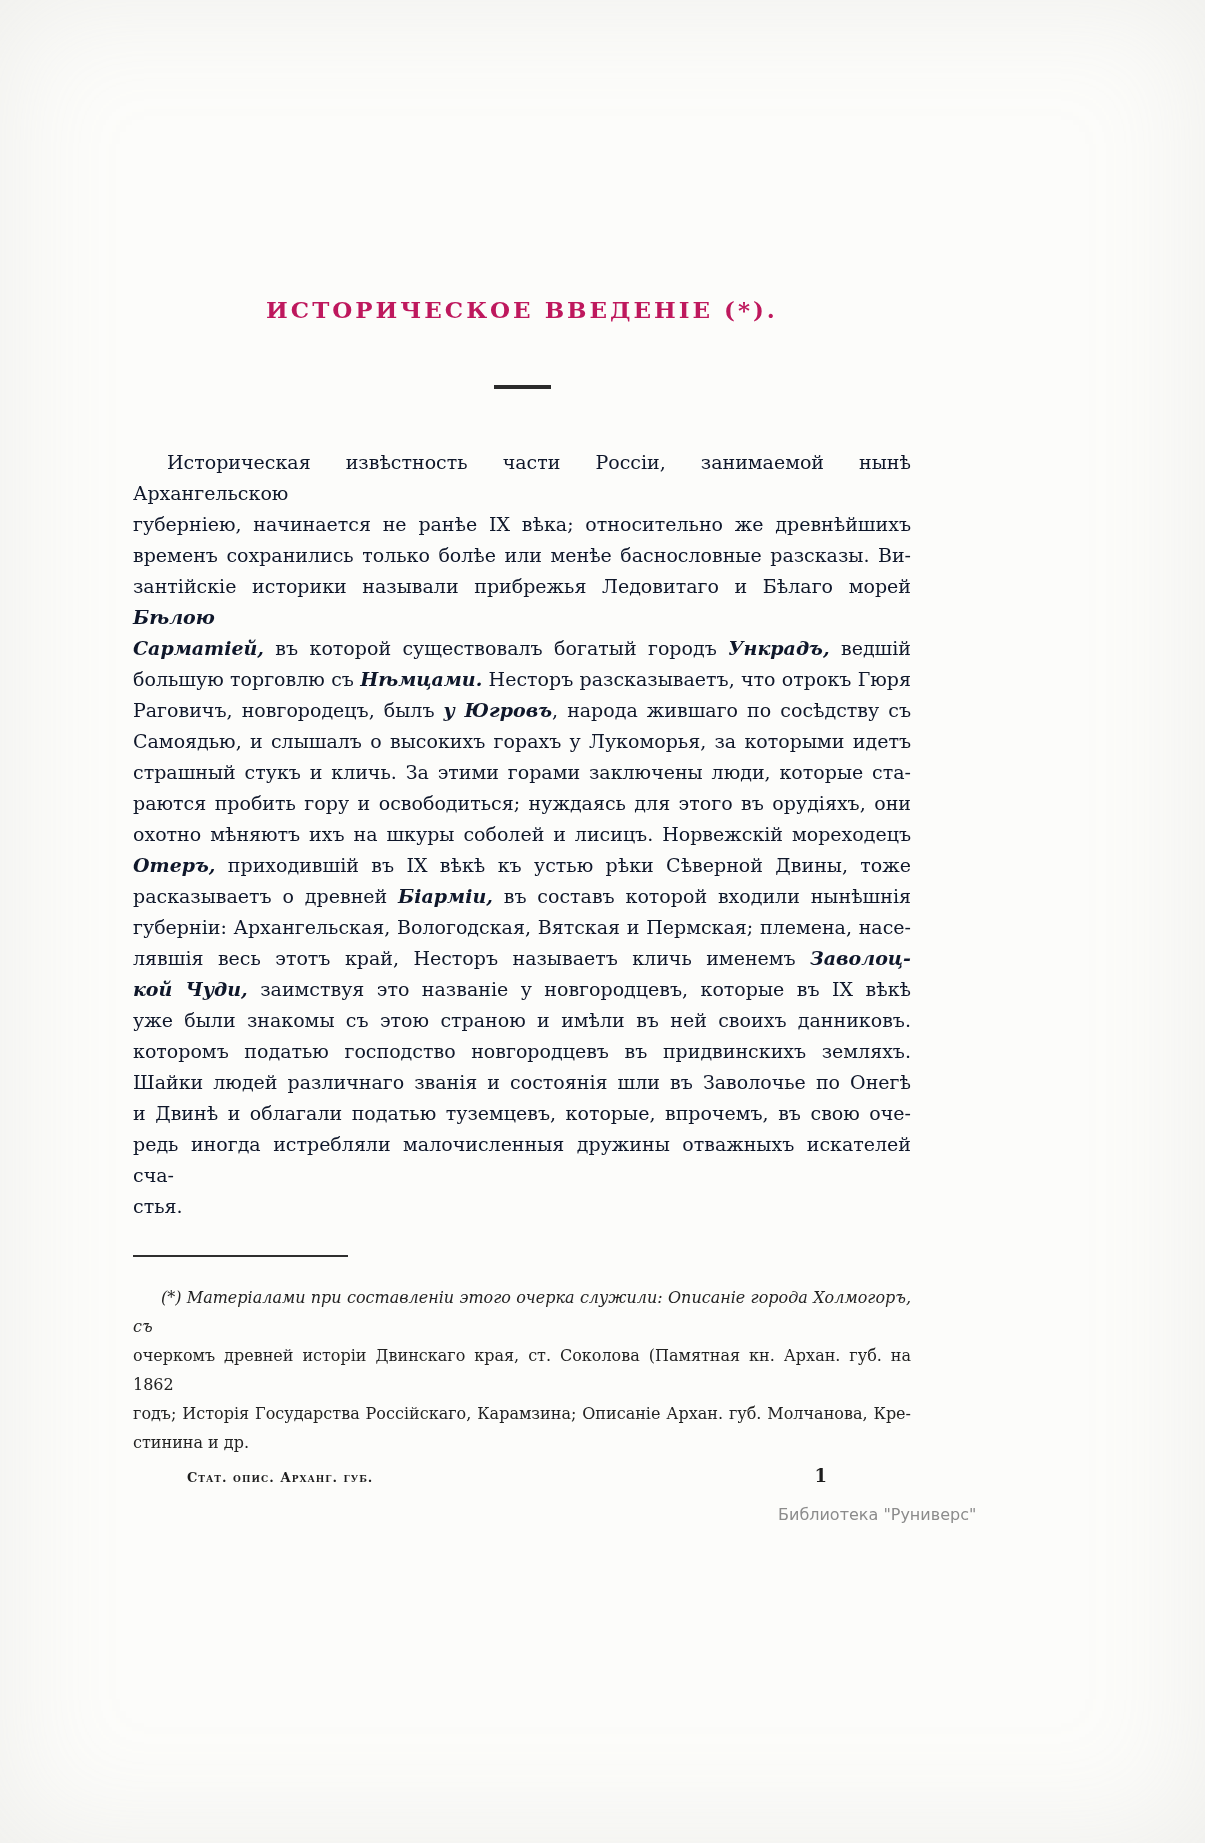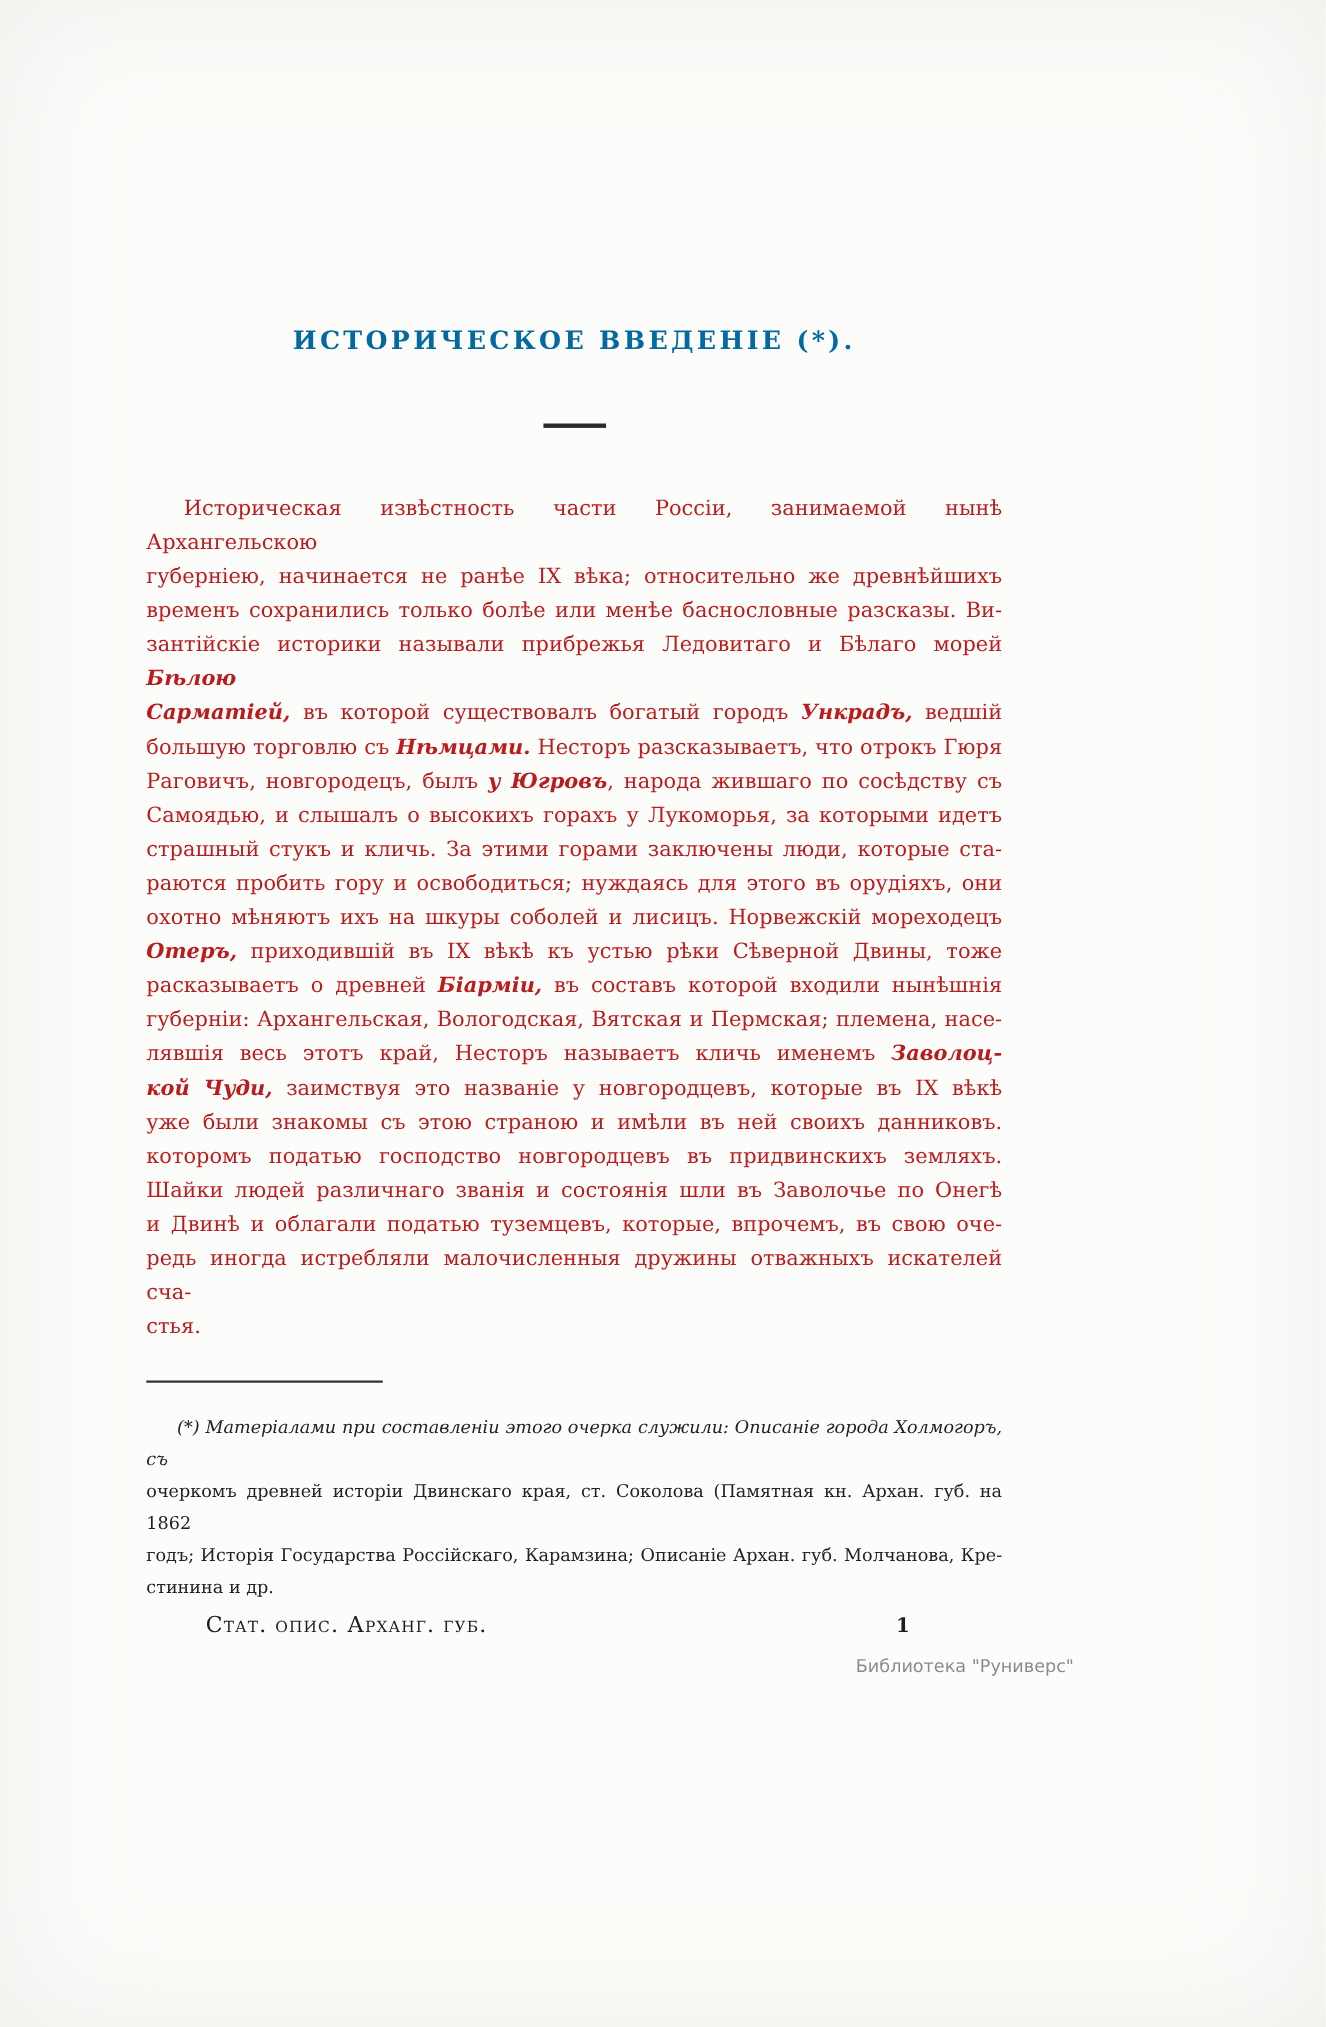--- a/index.html
+++ b/index.html
@@ -26,35 +26,35 @@
     left: 133px;
     top: 296px;
     width: 778px;
   }
 
   .page-title {
     text-align: center;
     font-size: 23px;
     font-weight: bold;
     letter-spacing: 3px;
-    color: #0369a1;
+    color: #be185d;
   }
 
   .title-divider {
     width: 57px;
     height: 4px;
     background: #2b2b2b;
     margin: 62px auto 0 auto;
   }
 
   .body-text {
     margin-top: 58px;
     font-size: 19px;
     line-height: 31px;
-    color: #b91c1c;
+    color: #0f172a;
   }
 
   .tline {
     text-align: justify;
     text-align-last: justify;
     white-space: normal;
   }
 
   .tline:last-child { text-align-last: left; }
 
@@ -83,24 +83,24 @@
 
   .footer-row {
     margin-top: 8px;
     display: flex;
     justify-content: space-between;
     align-items: baseline;
   }
 
   .footer-signature {
     margin-left: 54px;
-    font-size: 20px;
+    font-size: 13px;
     font-variant: small-caps;
     letter-spacing: 1px;
-    font-weight: normal;
+    font-weight: bold;
     color: #1d1d1d;
   }
 
   .page-number {
     margin-right: 84px;
     font-size: 18px;
     font-weight: bold;
     color: #1d1d1d;
   }
 

